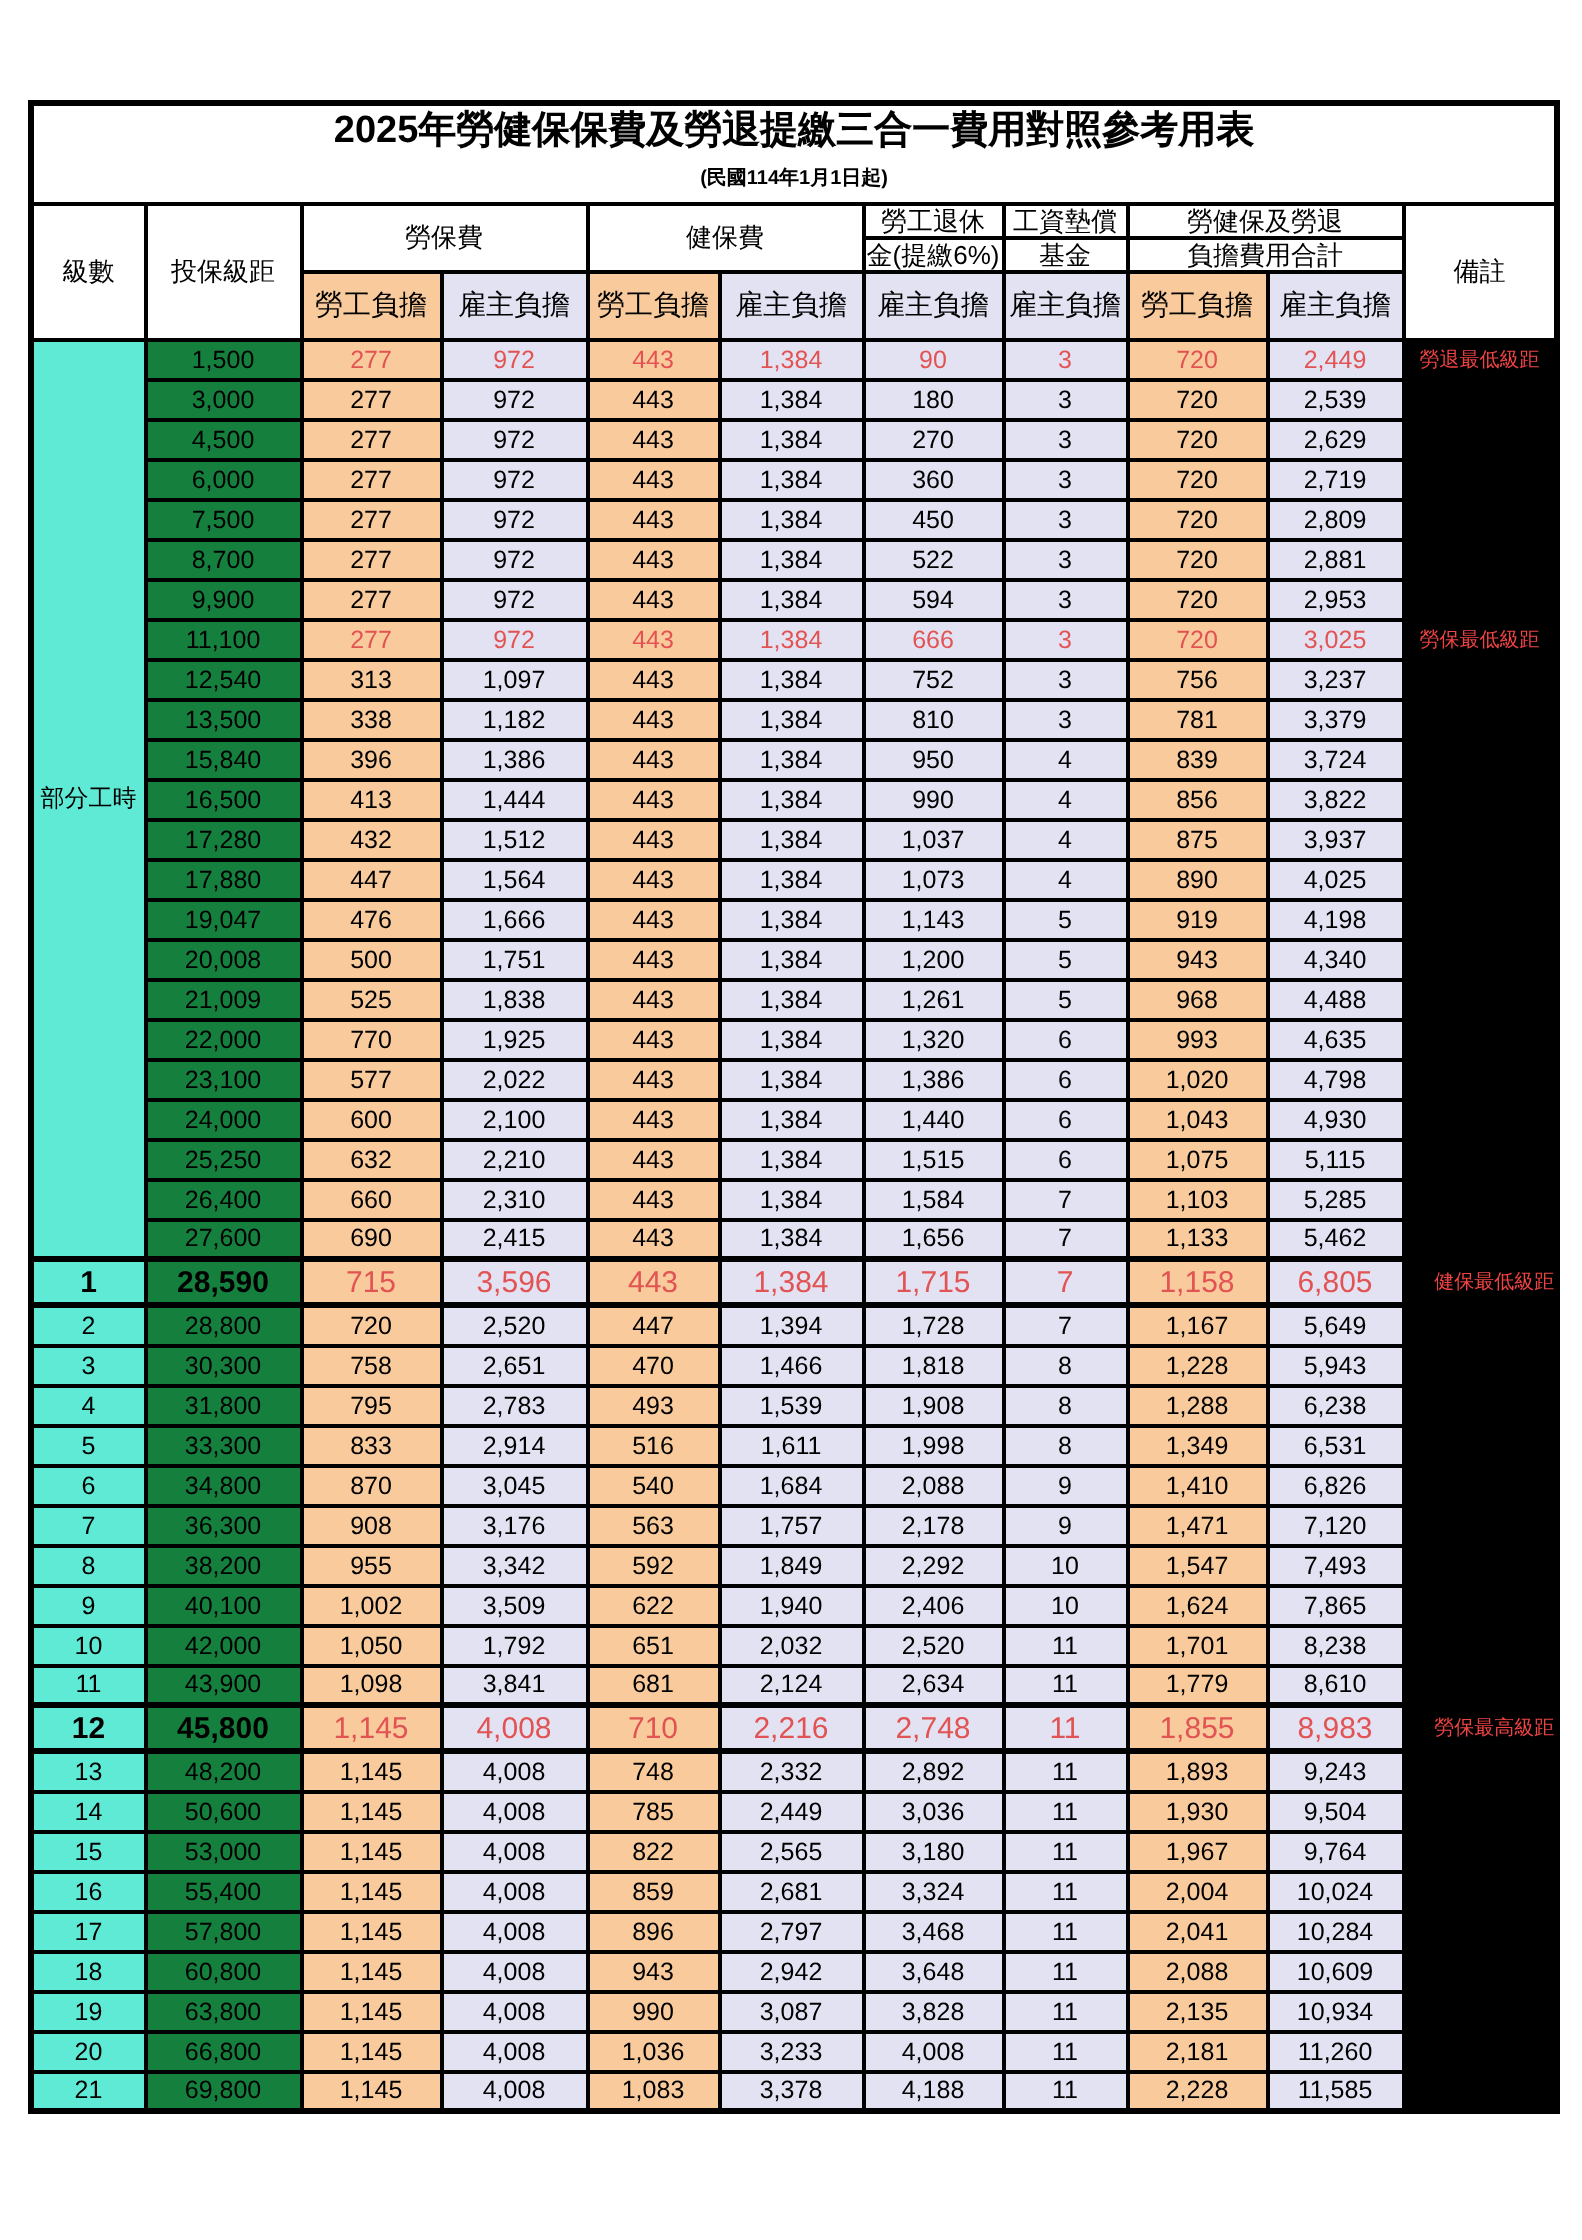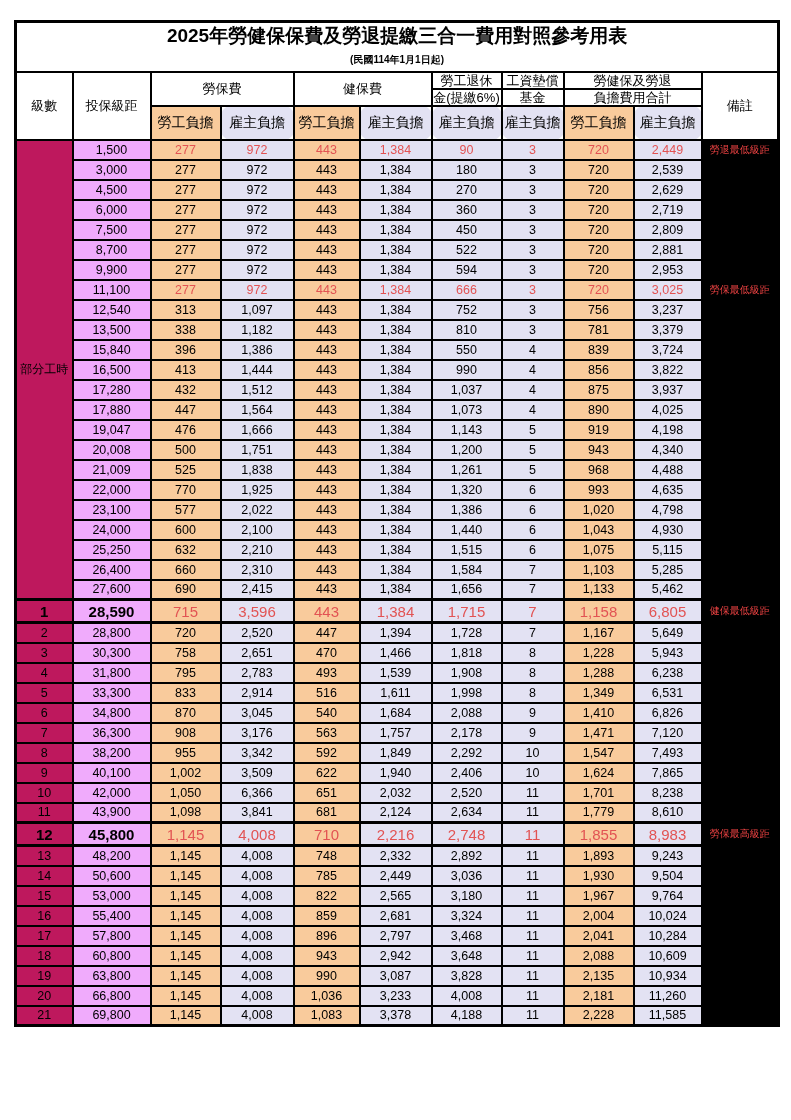--- a/index.html
+++ b/index.html
@@ -3,21 +3,21 @@
 <meta charset="utf-8">
 <style>
   * { box-sizing: border-box; margin: 0; padding: 0; }
   html, body { background: #ffffff; }
   body {
     width: 791px; height: 1120px;
     position: relative;
     font-family: "Liberation Sans", sans-serif;
     color: #000;
   }
-  .sheet { position: absolute; left: 14px; top: 20px; }
+  .sheet { position: absolute; left: 14px; top: 50px; }
   table {
     border-collapse: collapse;
     table-layout: fixed;
     width: 763px;
     border: 3px solid #000;
   }
   th, td {
     border: 2px solid #000;
     text-align: center;
     vertical-align: middle;
@@ -26,34 +26,34 @@
     font-weight: normal;
   }
   
   .r-title td { height: 50px; border-bottom: 2px solid #000; }
   .title-line { font-size: 19px; font-weight: bold; line-height: 26px; }
   .subtitle-line { font-size: 10px; font-weight: bold; line-height: 21px; }
   
   .r-h1 th, .r-h2 th { height: 17px; font-size: 13px; line-height: 15px; }
   .r-h3 th { height: 34px; font-size: 14px; }
   th.emp { background: var(--emp, #F9CB9C); }
-  th.er  { background: var(--er,  #E3E2F3); border-radius: 10px; }
+  th.er  { background: var(--er,  #E3E2F3); }
   
   tbody td { height: 20px; font-size: 12.5px; }
-  td.level   { background: #be185d; text-align: center; }
+  td.level   { background: #5eead4; text-align: center; }
   td.part    { font-size: 12px; letter-spacing: 0; }
-  td.bracket { background: #f0abfc; margin-left: 16px; }
+  td.bracket { background: #15803d; margin-left: 16px; }
   td.val.emp { background: var(--emp, #F9CB9C); }
   td.val.er  { background: var(--er,  #E3E2F3); }
   td.note    { background: #000000; font-size: 10px; color: var(--rednote, #F04343); }
   tr.red td.val  { color: var(--redval, #E25353); }
   tr.red td.note { color: var(--rednote, #F04343); }
   tr.big td { height: 23px; font-size: 15px; border-top: 3px solid #000; border-bottom: 3px solid #000; }
   tr.big td.level, tr.big td.bracket { font-weight: bold; }
-  tr.big td.note { font-size: 10px; font-weight: normal; }
+  tr.big td.note { font-size: 10px; font-weight: normal; text-align: right; }
 </style>
 </head>
 <body>
 
 <div class="sheet">
   <table>
     <colgroup>
       <col style="width:57px">
         <col style="width:78px">
       <col style="width:70px">
@@ -220,21 +220,21 @@
           <td class="val emp">781</td>
           <td class="val er">3,379</td>
           <td class="note"></td>
         </tr>
         <tr>
           <td class="bracket">15,840</td>
           <td class="val emp">396</td>
           <td class="val er">1,386</td>
           <td class="val emp">443</td>
           <td class="val er">1,384</td>
-          <td class="val er">550</td>
+          <td class="val er">950</td>
           <td class="val er">4</td>
           <td class="val emp">839</td>
           <td class="val er">3,724</td>
           <td class="note"></td>
         </tr>
         <tr>
           <td class="bracket">16,500</td>
           <td class="val emp">413</td>
           <td class="val er">1,444</td>
           <td class="val emp">443</td>
@@ -491,21 +491,21 @@
           <td class="val er">2,406</td>
           <td class="val er">10</td>
           <td class="val emp">1,624</td>
           <td class="val er">7,865</td>
           <td class="note"></td>
         </tr>
         <tr>
           <td class="level">10</td>
           <td class="bracket">42,000</td>
           <td class="val emp">1,050</td>
-          <td class="val er">6,366</td>
+          <td class="val er">1,792</td>
           <td class="val emp">651</td>
           <td class="val er">2,032</td>
           <td class="val er">2,520</td>
           <td class="val er">11</td>
           <td class="val emp">1,701</td>
           <td class="val er">8,238</td>
           <td class="note"></td>
         </tr>
         <tr>
           <td class="level">11</td>

